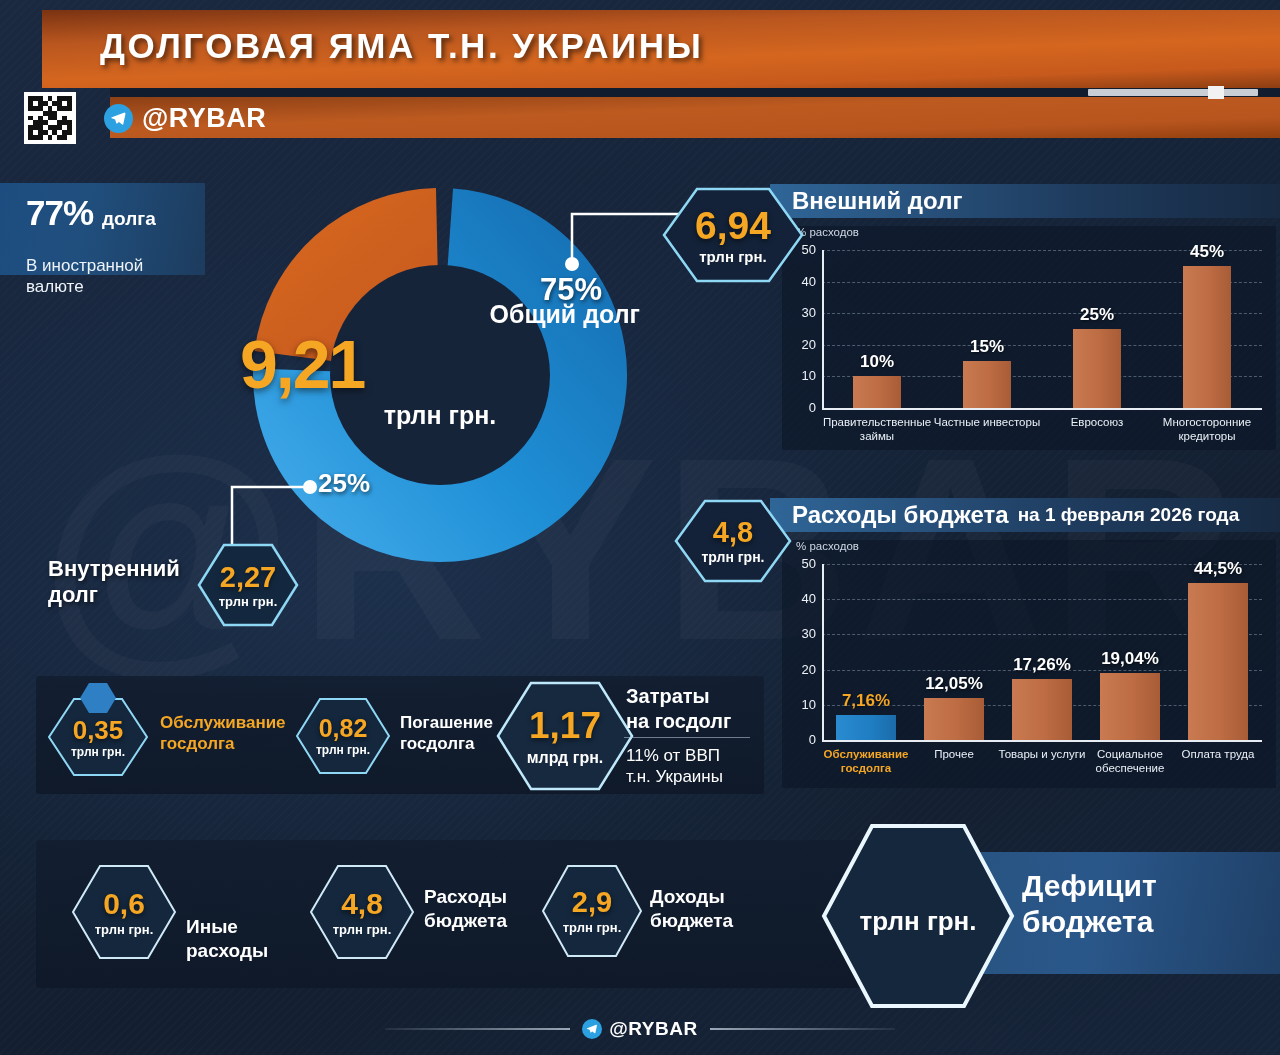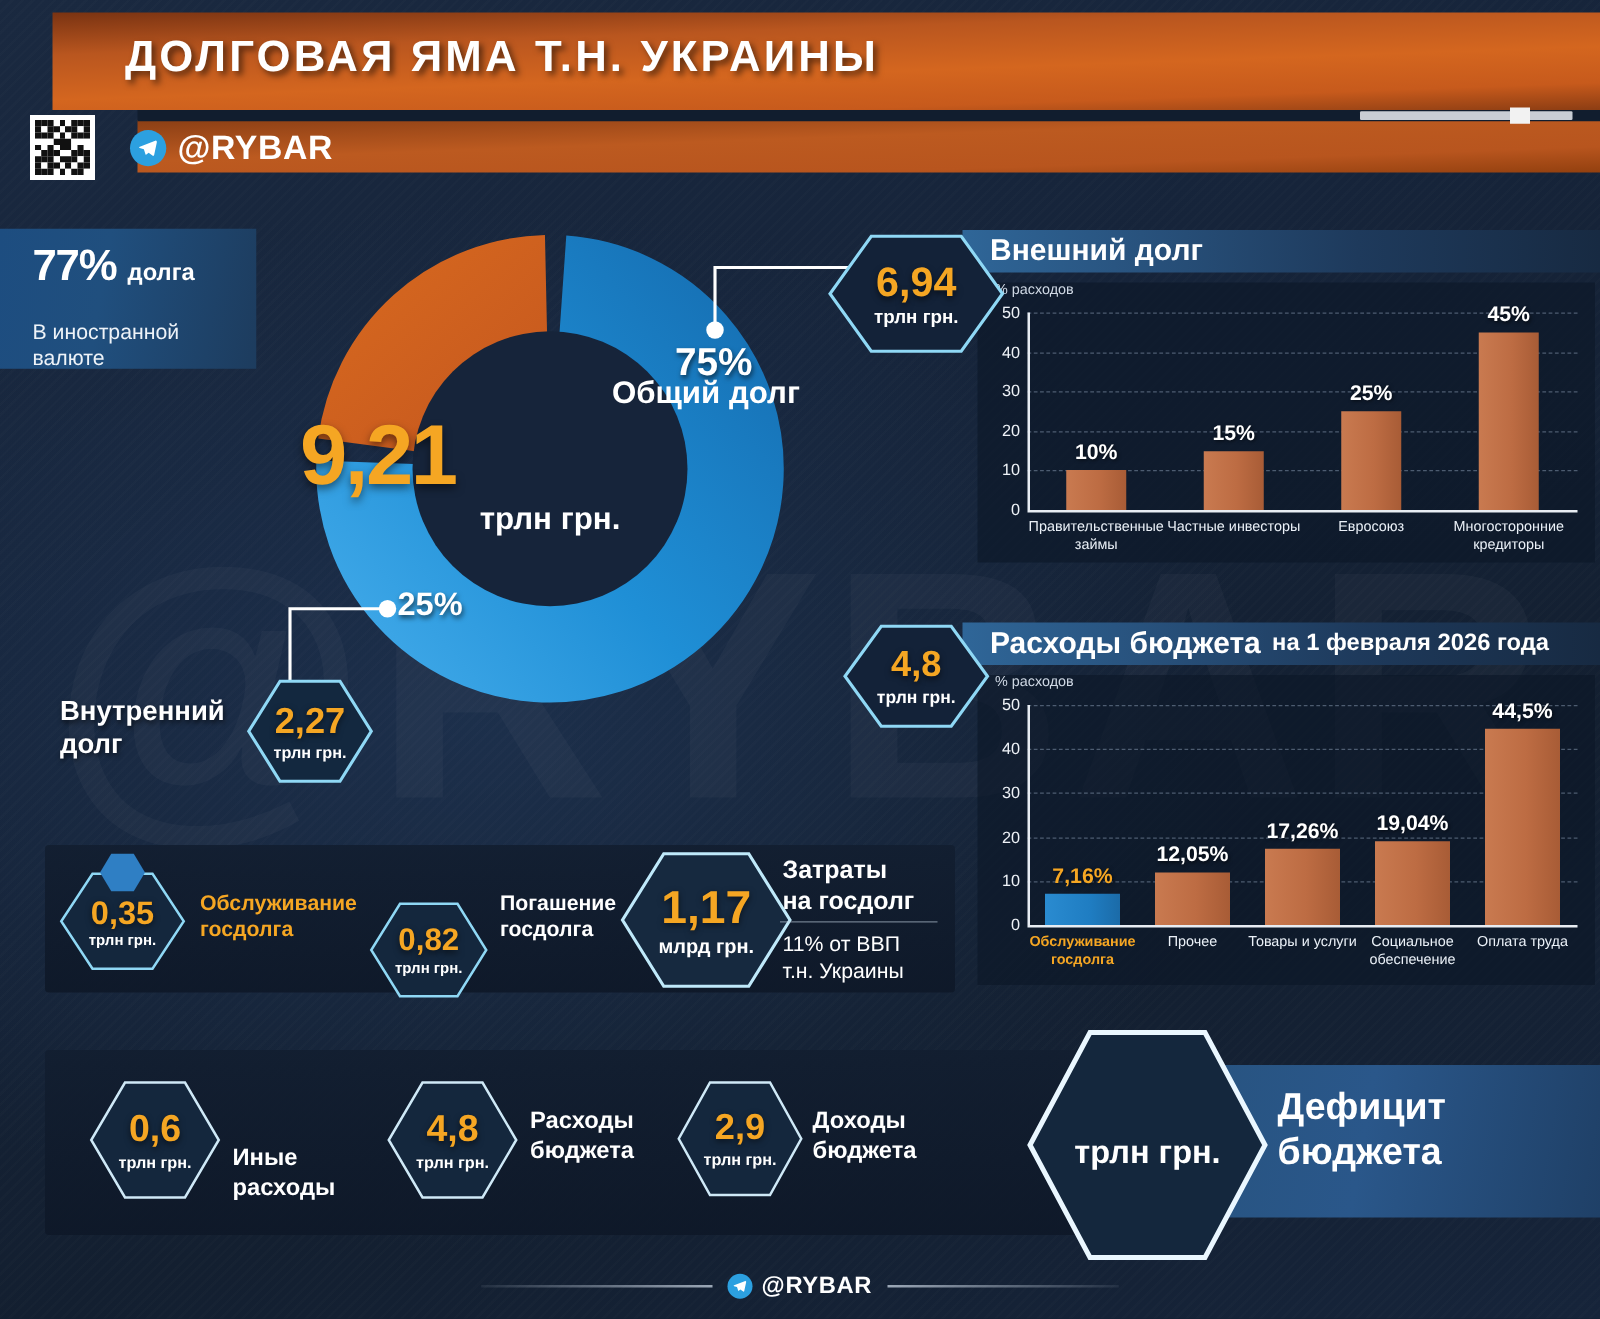--- a/index.html
+++ b/index.html
@@ -76,21 +76,21 @@
     width: 29px; height: 29px; border-radius: 50%;
     background: #2ca0e0; display:flex; align-items:center; justify-content:center;
   }
   .tg-circle svg { width:17px; height:17px; }
   .tg-name {
     font-size: 27px; font-weight: bold; color: #ffffff; letter-spacing: 0.5px;
   }
 
   
   .pct77-panel {
-    position: absolute; left: 0px; top: 183px; width: 205px; height: 112px;
+    position: absolute; left: 0px; top: 183px; width: 205px; height: 92px;
     background: linear-gradient(100deg, #1d4d80 0%, #204f7e 40%, #1d3c5e 100%);
     z-index: 3; padding: 10px 16px 0 26px;
   }
   .pct77-line1 { display:flex; align-items:baseline; gap:9px; }
   .pct77-big { font-size: 35px; font-weight: bold; color:#ffffff; letter-spacing:-1px; }
   .pct77-sub { font-size: 19px; font-weight: bold; color:#ffffff; }
   .pct77-line2 { font-size: 17px; color:#eef3f8; line-height:1.22; margin-top:23px; }
 
   
   .donut-wrap { position:absolute; left:240px; top:175px; width:400px; height:400px; z-index:3; }
@@ -348,21 +348,21 @@
     <circle cx="88" cy="12" r="7" fill="#ffffff"></circle>
   </svg>
   <div class="lbl-25">25%</div>
   <div class="inner-debt-label" style="white-space:pre-line">Внутренний
 долг</div>
 
   <div class="hex" style="position:absolute;left:661px;top:186px;width:144px;height:98px;z-index:6">
     <svg viewBox="0 0 144 98" preserveAspectRatio="none">
       <polygon points="36,3 108,3 141,49 108,95 36,95 3,49" fill="#132238" stroke="#8fd8f5" stroke-width="2.5"></polygon>
     </svg>
-    <span class="hex-val" style="font-size:33px">6,94</span>
+    <span class="hex-val" style="font-size:39px">6,94</span>
     <span class="hex-unit" style="font-size:15px;margin-top:4px">трлн грн.</span>
   </div>
 
   <div class="hex" style="position:absolute;left:196px;top:542px;width:104px;height:86px;z-index:6">
     <svg viewBox="0 0 104 86" preserveAspectRatio="none">
       <polygon points="28,3 76,3 101,43 76,83 28,83 3,43" fill="#13283f" stroke="#8fd8f5" stroke-width="2.5"></polygon>
     </svg>
     <span class="hex-val" style="font-size:29px">2,27</span>
     <span class="hex-unit" style="font-size:13px;margin-top:3px">трлн грн.</span>
   </div>
@@ -455,21 +455,21 @@
     </svg>
     <span class="hex-val" style="font-size:26px">0,35</span>
     <span class="hex-unit" style="font-size:12px;margin-top:3px">трлн грн.</span>
   </div>
   <svg style="position:absolute;left:79px;top:682px;width:38px;height:32px;z-index:6">
     <polygon points="10,1 28,1 37,16 28,31 10,31 1,16" fill="#2f7fc4"></polygon>
   </svg>
   <div class="hex-label gold" style="left:160px;top:712px;white-space:pre-line">Обслуживание
 госдолга</div>
 
-  <div class="hex" style="position:absolute;left:294px;top:720px;width:98px;height:80px;z-index:5">
+  <div class="hex" style="position:absolute;left:294px;top:696px;width:98px;height:80px;z-index:5">
     <svg viewBox="0 0 98 80" preserveAspectRatio="none">
       <polygon points="26,3 72,3 95,40 72,77 26,77 3,40" fill="#14273d" stroke="#8fd8f5" stroke-width="2"></polygon>
     </svg>
     <span class="hex-val" style="font-size:25px">0,82</span>
     <span class="hex-unit" style="font-size:12px;margin-top:3px">трлн грн.</span>
   </div>
   <div class="hex-label" style="left:400px;top:712px;white-space:pre-line">Погашение
 госдолга</div>
 
   <div class="hex" style="position:absolute;left:495px;top:680px;width:140px;height:112px;z-index:5">

